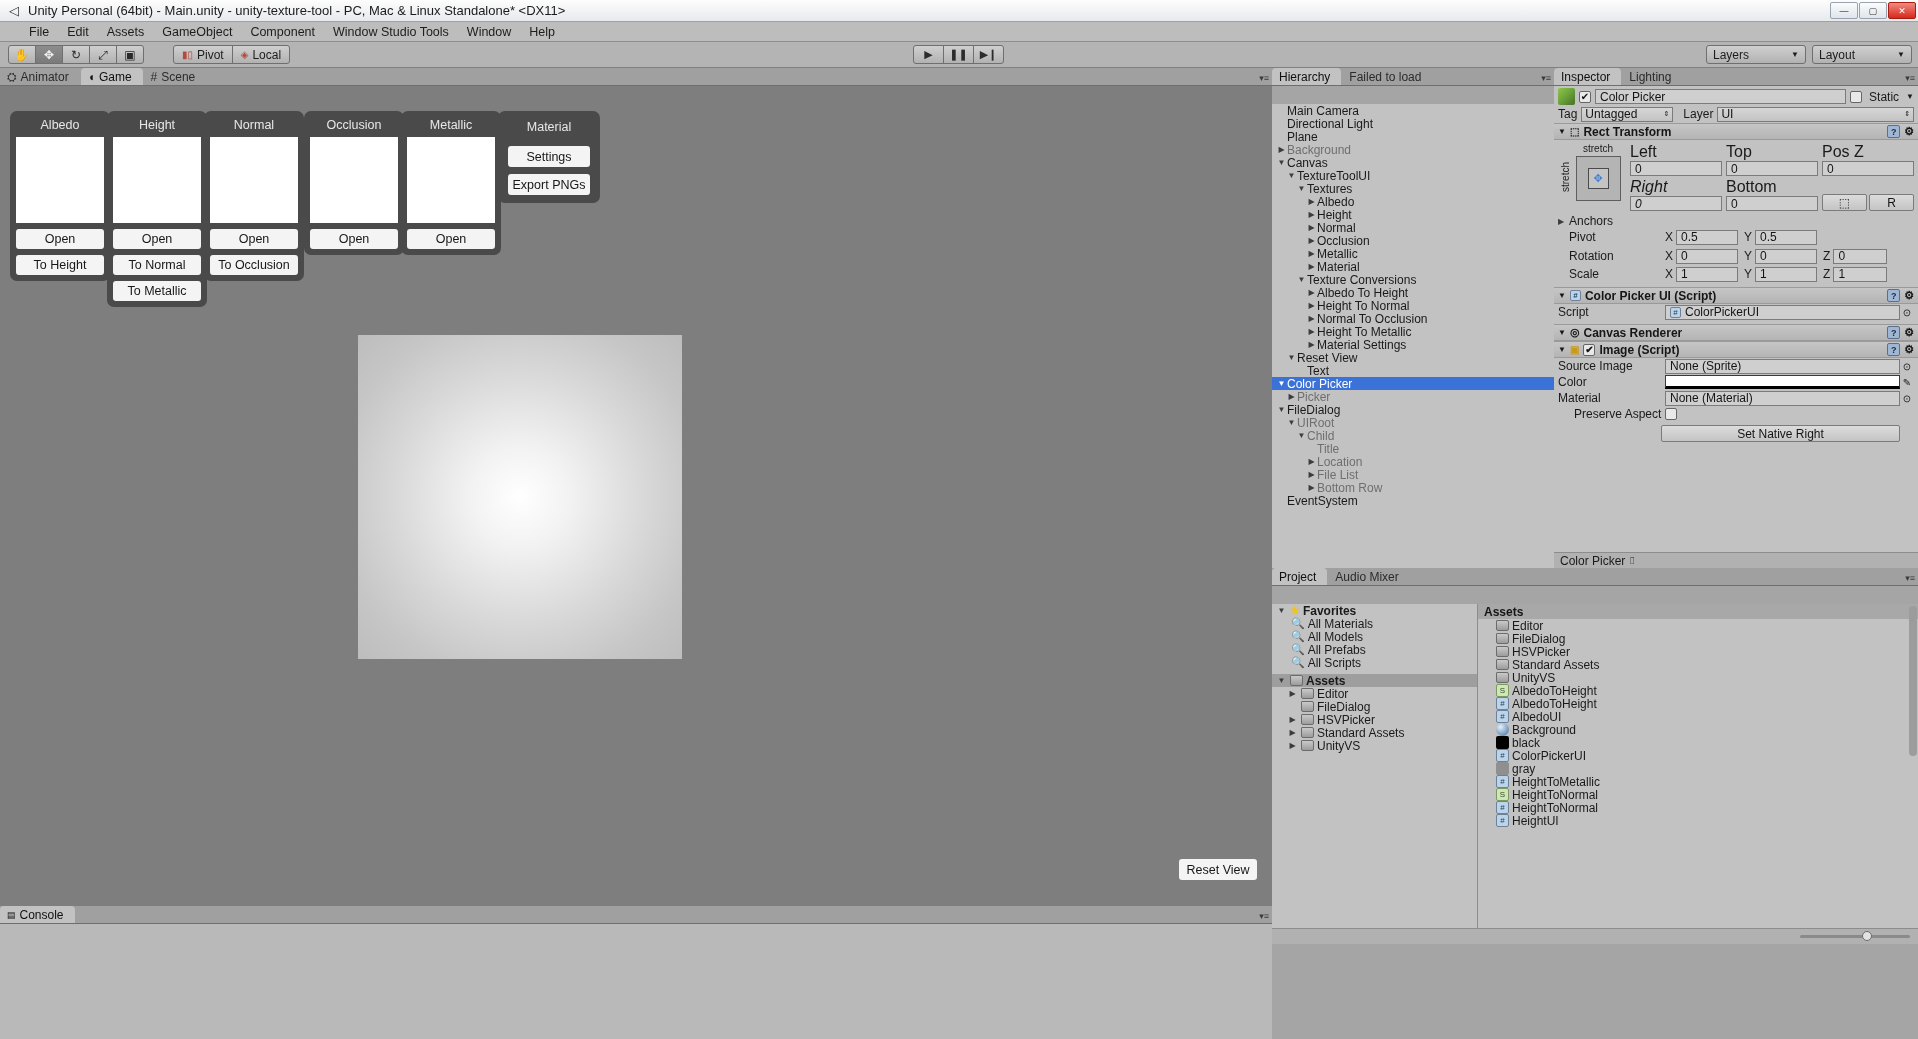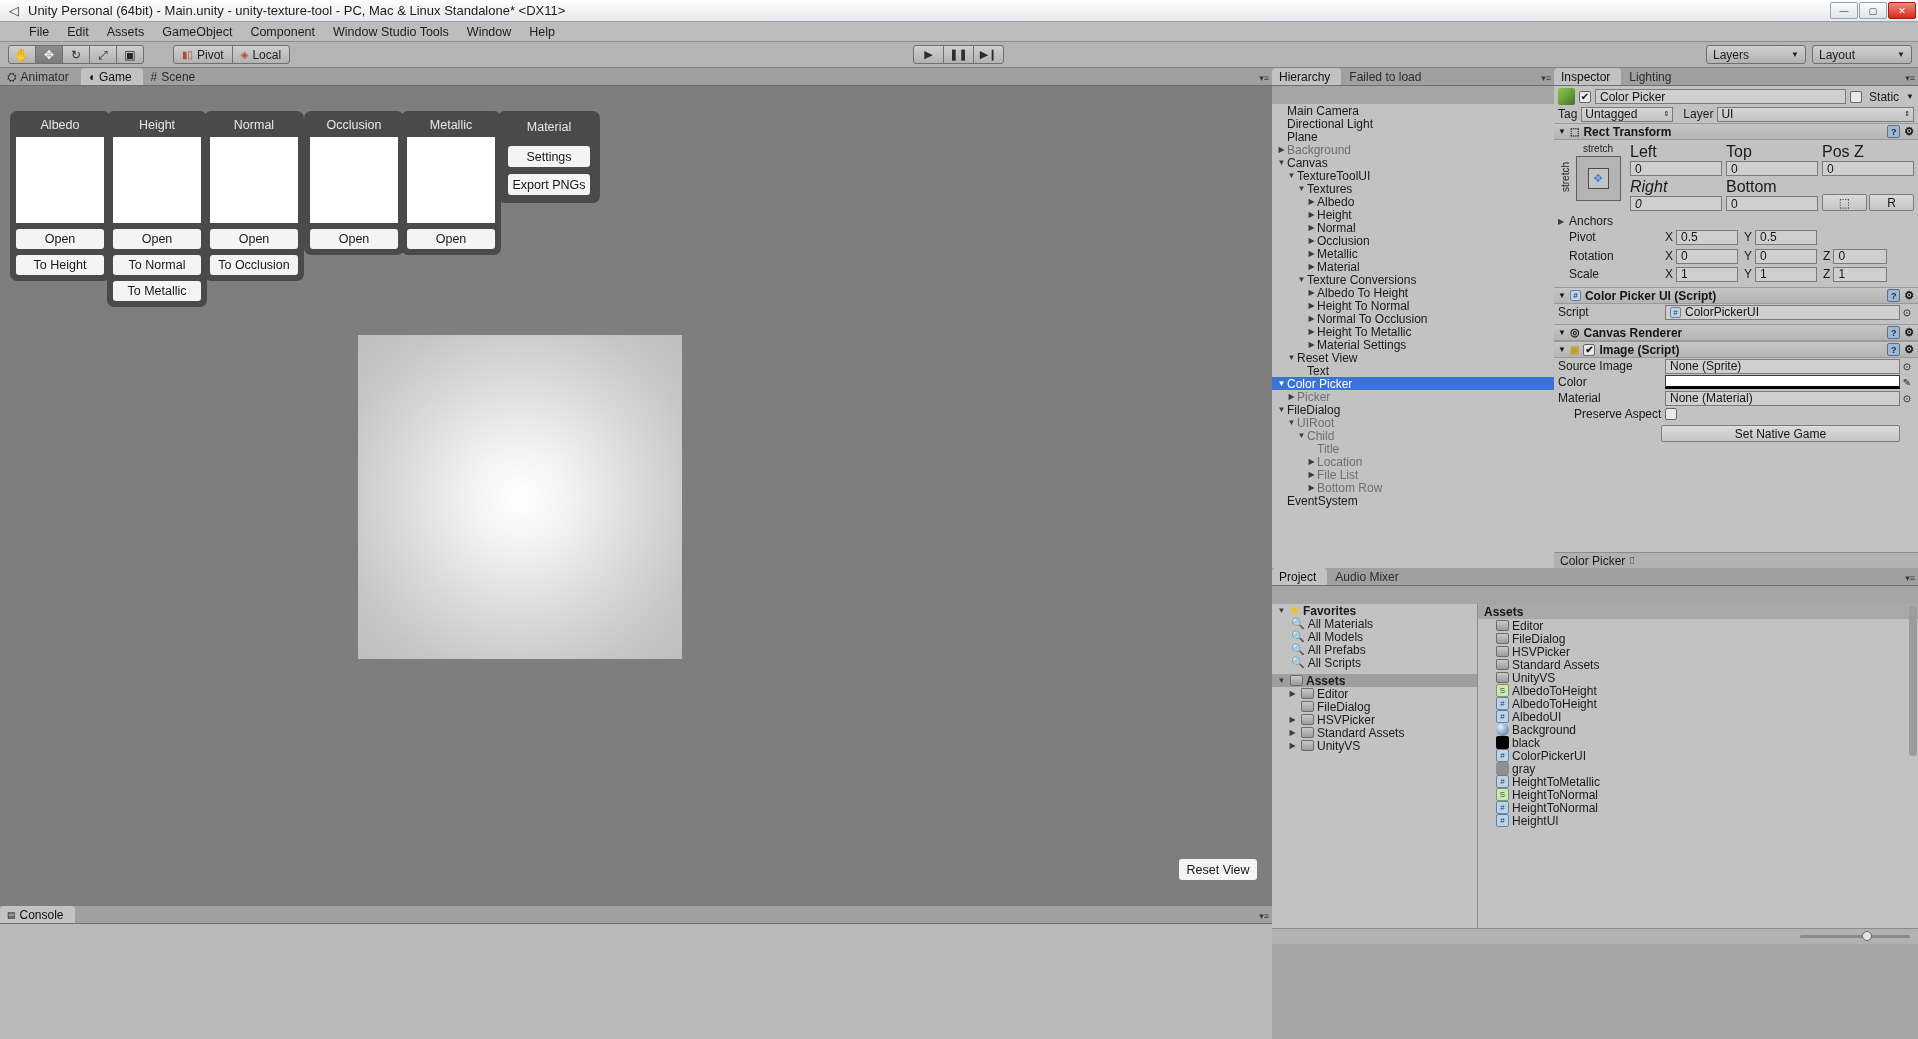--- a/index.html
+++ b/index.html
@@ -785,21 +785,21 @@
       <div class="fieldrow">
         <span style="width:107px;">Material</span>
         <div class="objfield" style="flex:1;">None (Material)</div>
         <span style="width:14px;text-align:center;font-size:10px;">⊙</span>
       </div>
       <div class="fieldrow">
         <span style="width:107px;padding-left:16px;">Preserve Aspect</span>
         <span class="chk"></span>
       </div>
       <div style="padding:3px 18px 0 107px;">
-        <div class="btnwide">Set Native Game</div>
+        <div class="btnwide">Set Native Right</div>
       </div>
 
 
       <div class="footer-tag">
         <span>Color Picker</span>
         <span style="margin-left:4px;font-size:10px;">⌷</span>
       </div>
     </div>
   </div>
 

